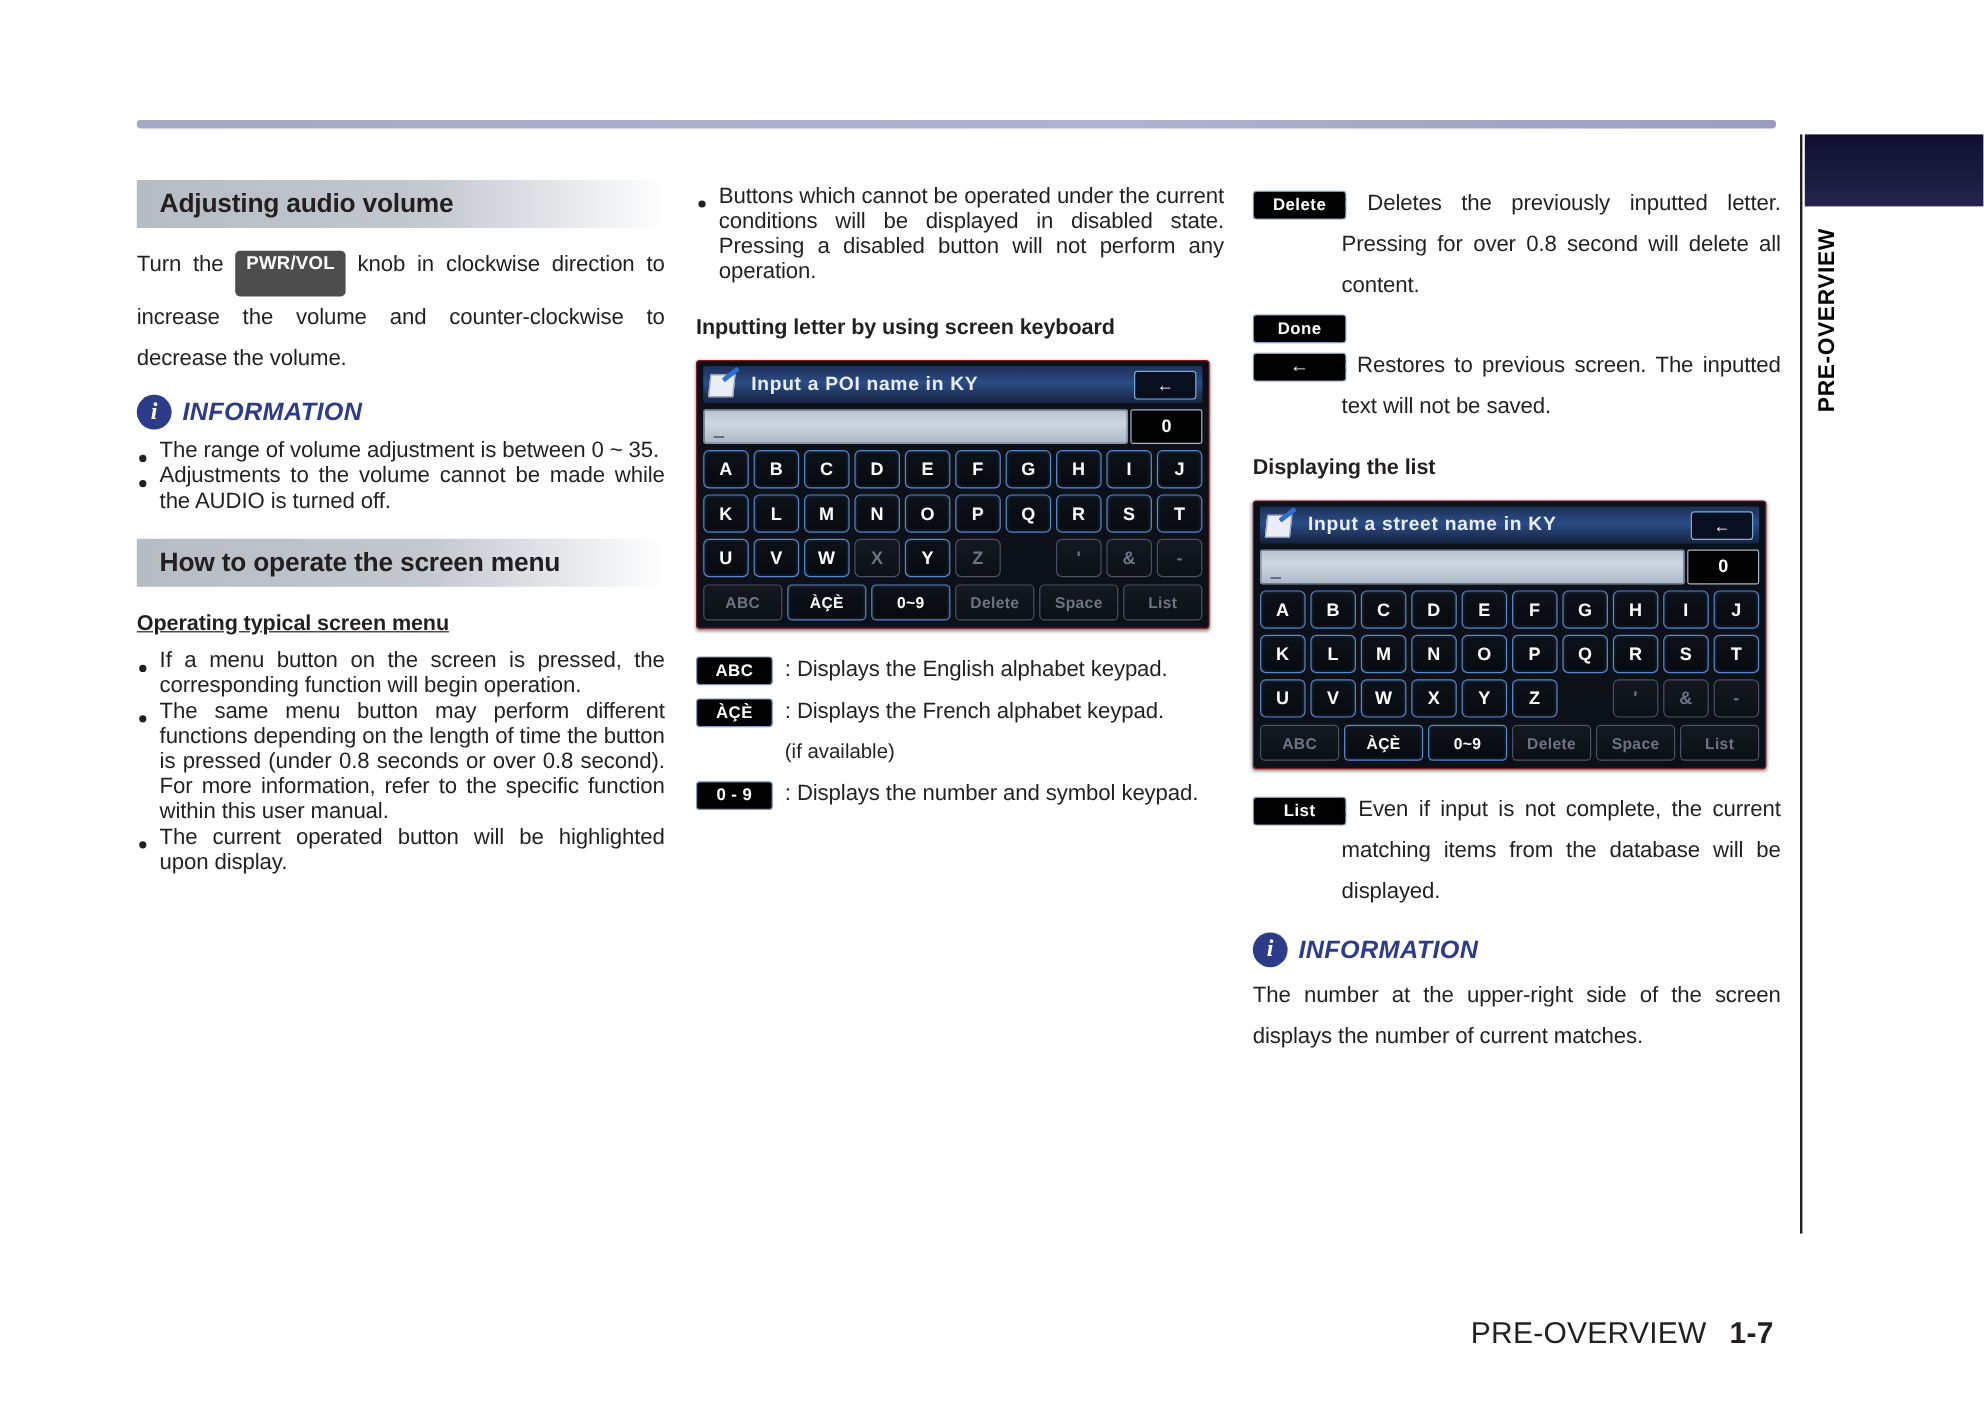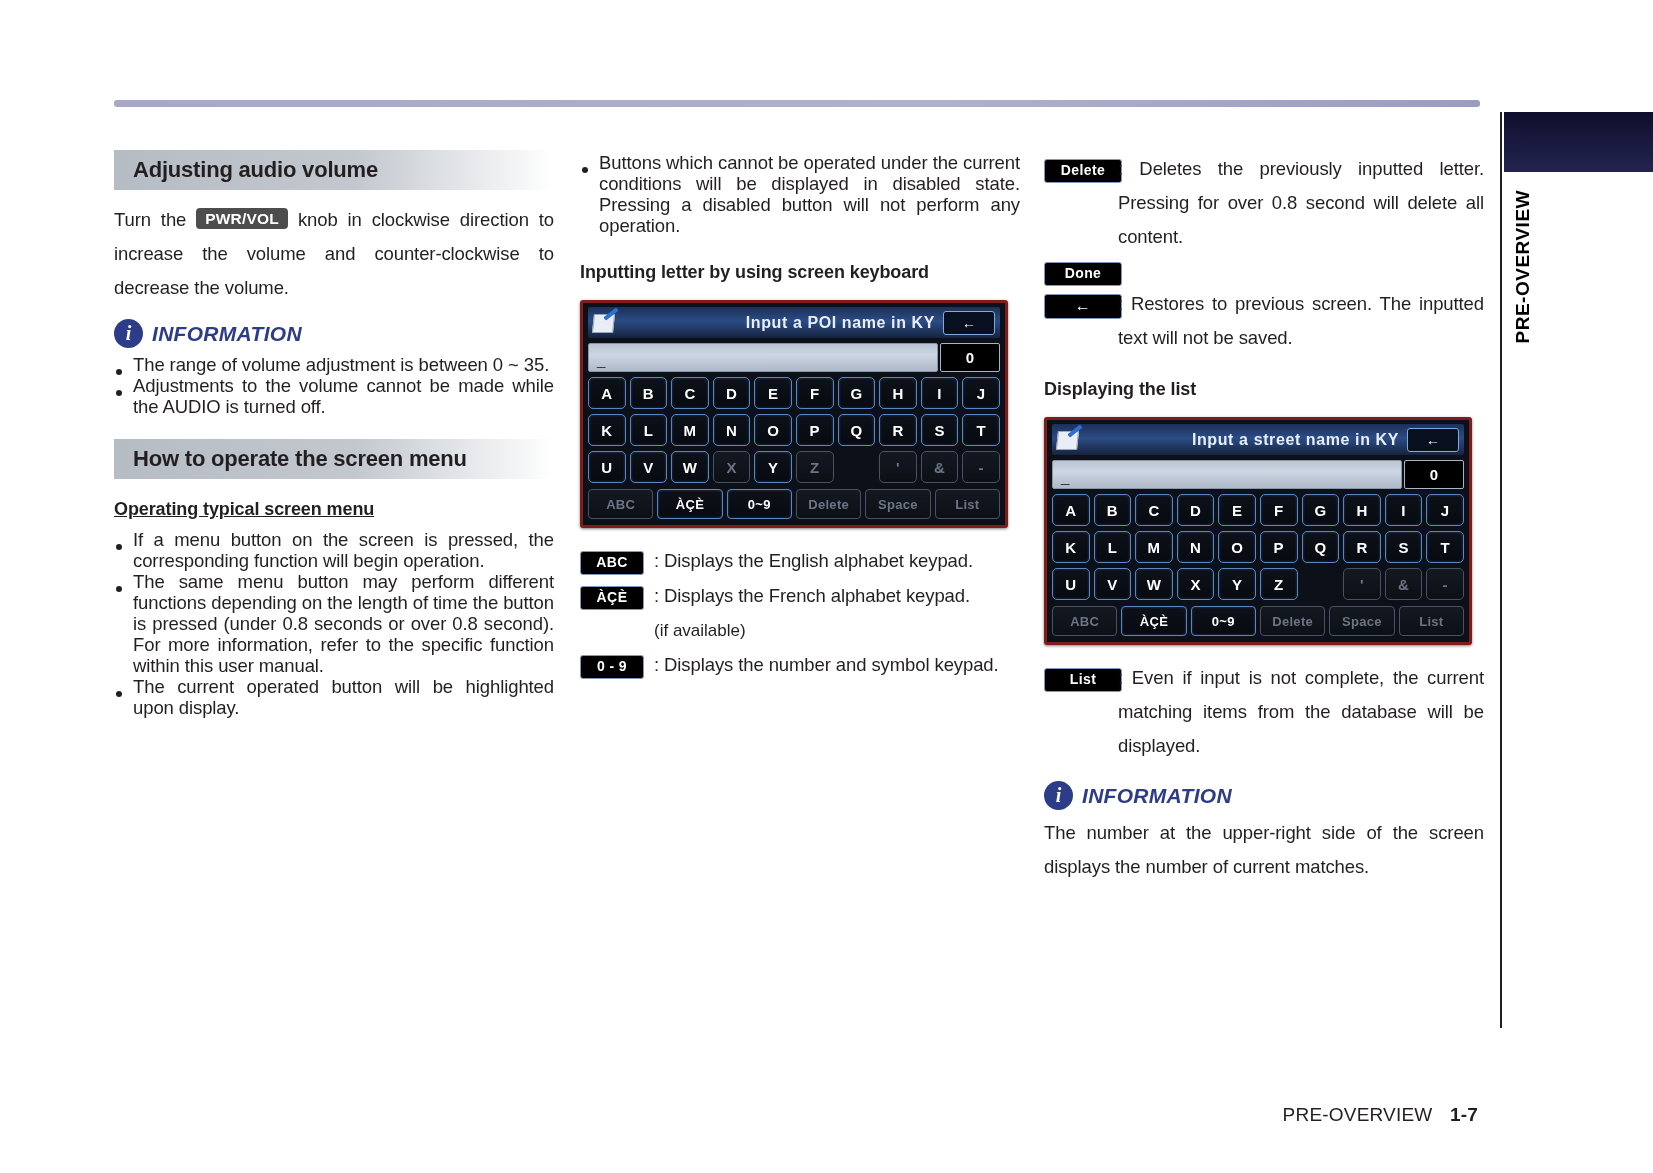--- a/index.html
+++ b/index.html
@@ -63,21 +63,21 @@
   }
   .bullets li::before{
     content:"";position:absolute;left:2px;top:15px;
     width:6px;height:6px;border-radius:50%;background:#231f20;
   }
 
   
   .chip{
     display:inline-block;background:#4d4d4d;color:#fff;
     font-size:15.5px;font-weight:bold;border-radius:4px;
-    padding:1px 9px 0 9px;line-height:20px;vertical-align:2px;
+    padding:1px 9px 17px 9px;line-height:20px;vertical-align:2px;
     letter-spacing:.2px;
   }
 
   
   .info-head{display:flex;align-items:center;gap:9px;margin:14px 0 6px 0;}
   .info-icon{
     width:29px;height:29px;border-radius:50%;background:#2d3c88;
     color:#fff;font-size:20px;font-weight:bold;font-style:italic;
     display:flex;align-items:center;justify-content:center;
     font-family:"Liberation Serif",serif;
@@ -97,24 +97,23 @@
     display:inline-block;background:#000;color:#fff;text-align:center;
     border:1.5px solid #7f98bc;border-radius:3px;
     font-size:14px;font-weight:bold;letter-spacing:.4px;
     padding:2px 0 3px 0;min-width:62px;line-height:17px;
   }
   .kbtn.wide{min-width:76px;}
   .kbtn .arrow{font-size:16px;line-height:17px;}
 
   
   .device{
-    background:#0c1018;border:3px solid #7f1d1d;border-radius:3px;
+    background:#0c1018;border:1px solid #7f1d1d;border-radius:3px;
     padding:4px 5px 6px 5px;box-sizing:border-box;
     box-shadow:0 1px 3px rgba(0,0,0,.5);
-    text-align:right;
   }
   .device .titlebar{
     height:31px;display:flex;align-items:center;gap:8px;
     background:linear-gradient(to bottom,#1d2f56 0%,#2b4c86 45%,#16233e 100%);
     border-radius:2px;padding:0 5px;position:relative;
   }
   .tb-icon{
     width:27px;height:20px;flex:0 0 27px;position:relative;
   }
   .tb-icon .pg{
@@ -160,21 +159,21 @@
   .key.dim{border-color:#4a5161;color:#6d7484;box-shadow:none;
     background:linear-gradient(to bottom,#141821,#0c1016);}
   .key.blank{border-color:transparent;background:transparent;box-shadow:none;}
   .krow.fn .key{font-size:13px;height:28px;border-radius:4px;}
   .krow.fn{margin-top:6px;}
 
   
   .footer{
     position:absolute;left:0;right:0;bottom:47px;
     text-align:right;padding-right:175px;
-    font-size:19px;color:#231f20;letter-spacing:.2px;
+    font-size:25px;color:#231f20;letter-spacing:.2px;
   }
   .footer .pg-no{font-weight:bold;margin-left:12px;}
 </style>
 </head>
 <body>
 
 <div class="page">
 
   <div class="top-rule"></div>
 

